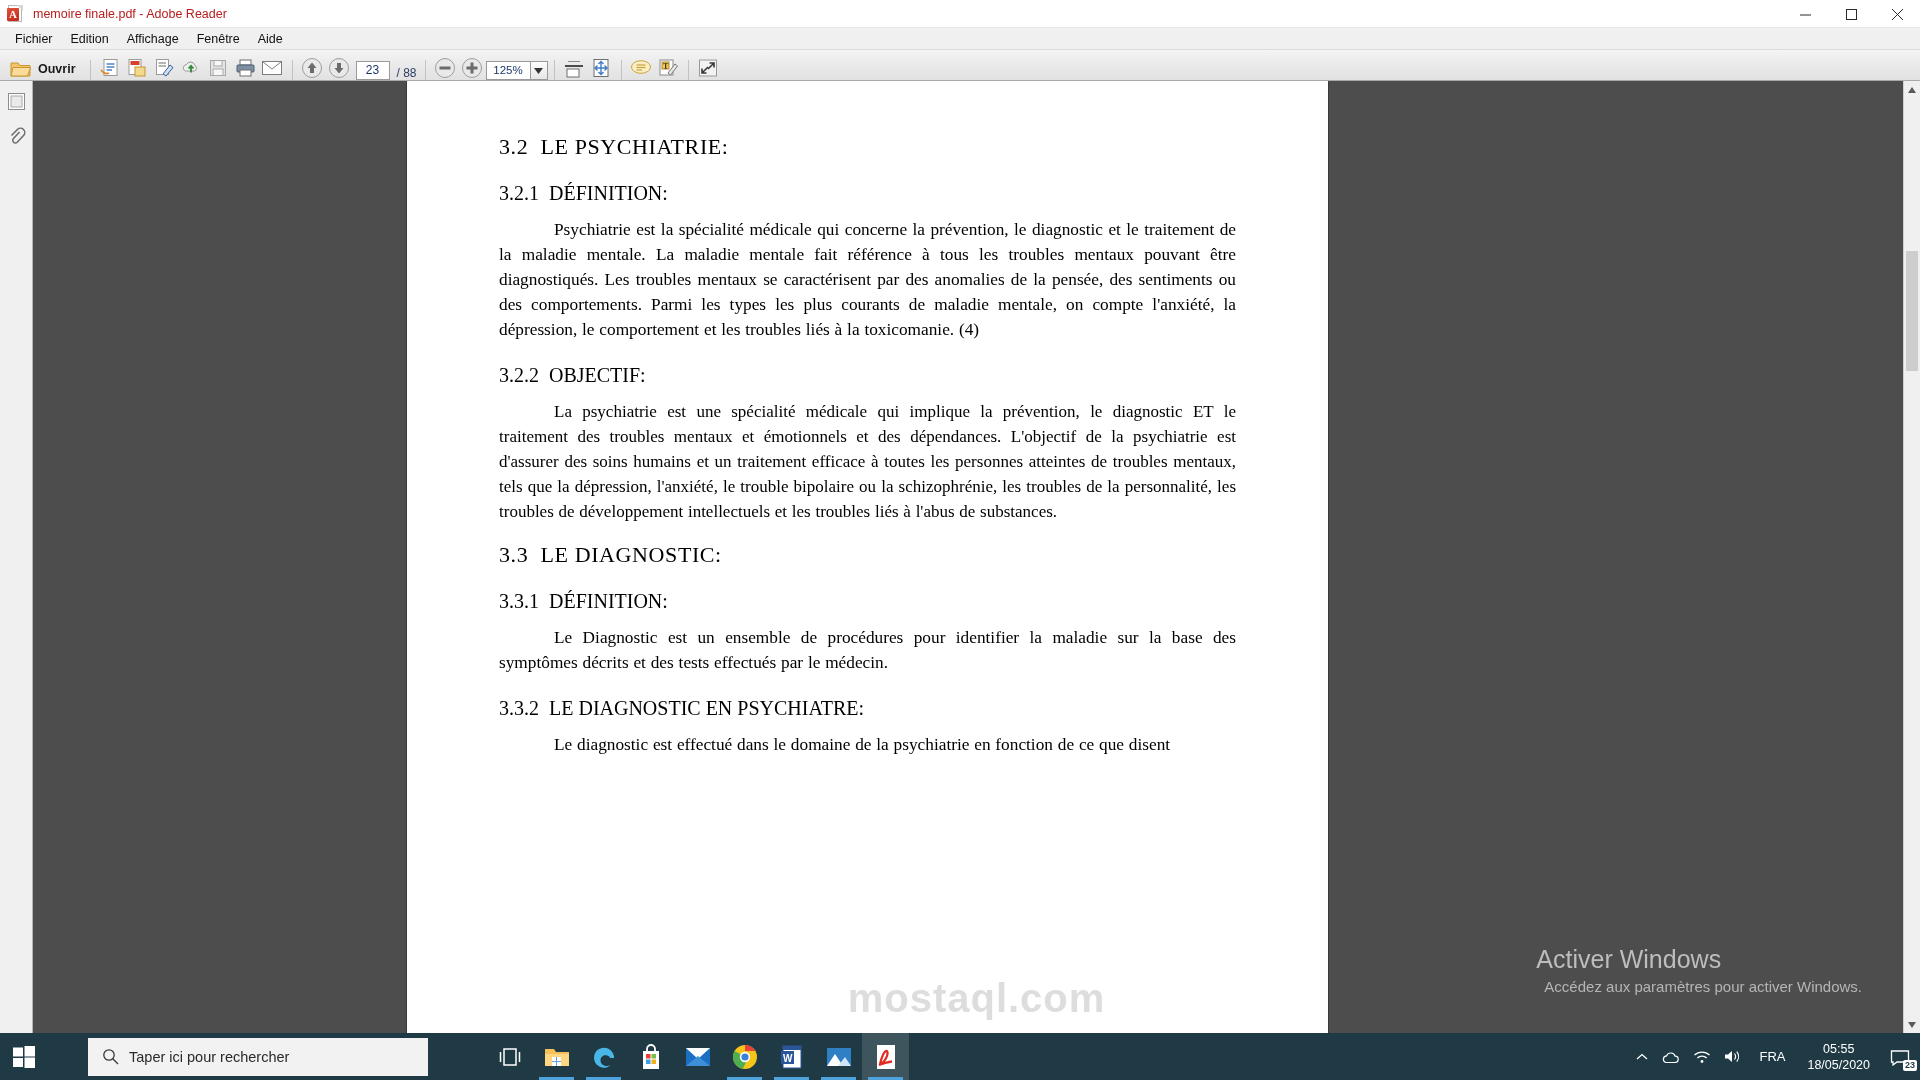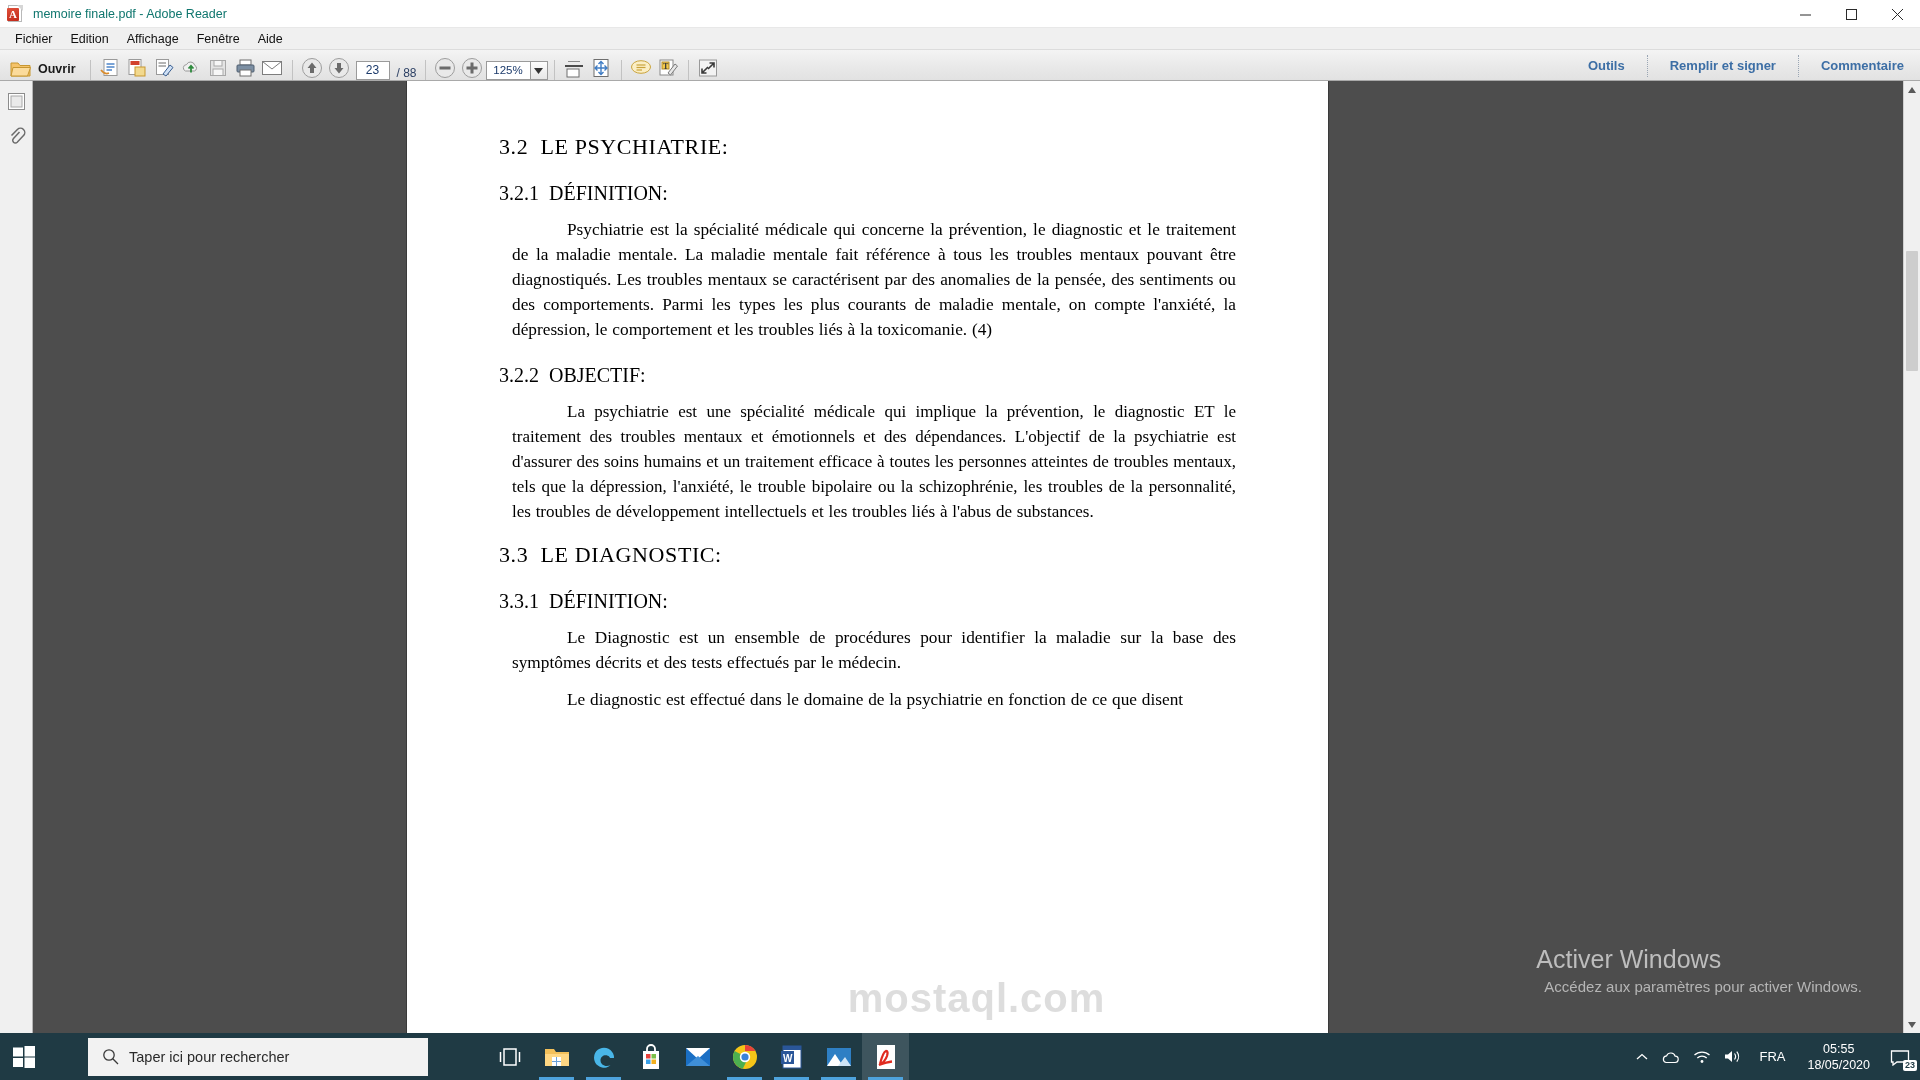--- a/index.html
+++ b/index.html
@@ -43,21 +43,21 @@
     width: 12px; height: 13px;
     background: linear-gradient(160deg, #e0503a 0%, #c2291a 100%);
     border-radius: 1px;
     color: #fff;
     font-family: "Liberation Serif", serif;
     font-size: 11px; font-weight: bold;
     line-height: 13px; text-align: center;
   }
   #title-text {
     font-size: 12.5px;
-    color: #0f766e;
+    color: #b91c1c;
     white-space: nowrap;
   }
   #win-controls {
     position: absolute; right: 0; top: 0;
     height: 28px; display: flex;
   }
   .winbtn {
     width: 46px; height: 28px;
     display: flex; align-items: center; justify-content: center;
     color: #2b2b2b;
@@ -201,21 +201,21 @@
     font-weight: normal;
     margin: 22px 0 0 0;
     white-space: pre;
   }
   p.body {
     font-family: "Liberation Serif", serif;
     font-size: 17.3px;
     line-height: 25px;
     text-align: justify;
     text-indent: 55px;
-    margin: 12px 0 0 13px;
+    margin: 12px 0 0 0;
     word-spacing: 0.5px;
   }
   p.body.alt {
     font-family: "Liberation Serif", serif;
     font-size: 17px;
     line-height: 25px;
   }
 
   
   #vscroll {
@@ -518,27 +518,20 @@
   <div class="tb-sep"></div>
 
   <div class="tbbtn">
     <svg width="22" height="20" viewBox="0 0 22 20">
       <rect x="2.5" y="2" width="17" height="16" fill="#f3f3f3" stroke="#9a9a9a"></rect>
       <path d="M5 15 L11 9 M5 10.5 L5 15 L9.5 15" stroke="#3a3a3a" stroke-width="1.6" fill="none"></path>
       <path d="M17 5 L11 11 M17 9.5 L17 5 L12.5 5" stroke="#3a3a3a" stroke-width="1.6" fill="none"></path>
     </svg>
   </div>
 
-  <div id="tb-right">
-    <span class="tb-rlink">Outils</span>
-    <div class="tb-sep dotted"></div>
-    <span class="tb-rlink">Remplir et signer</span>
-    <div class="tb-sep dotted"></div>
-    <span class="tb-rlink">Commentaire</span>
-  </div>
 </div>
 
 <div id="main">
 
   <div id="navpane">
     <div class="navbtn">
       <svg width="19" height="19" viewBox="0 0 19 19">
         <rect x="1.5" y="1.5" width="16" height="16" fill="#fff" stroke="#8c8c8c"></rect>
         <rect x="4" y="4" width="11" height="11" fill="#eaeaea" stroke="#a8a8a8"></rect>
       </svg>
@@ -555,20 +548,21 @@
     <div id="page">
       <div id="page-inner">
         <h2 class="sec">3.2  LE PSYCHIATRIE:</h2>
         <h3 class="sub">3.2.1  DÉFINITION:</h3>
         <p class="body">Psychiatrie est la spécialité médicale qui concerne la prévention, le diagnostic et le traitement de la maladie mentale. La maladie mentale fait référence à tous les troubles mentaux pouvant être diagnostiqués. Les troubles mentaux se caractérisent par des anomalies de la pensée, des sentiments ou des comportements. Parmi les types les plus courants de maladie mentale, on compte l'anxiété, la dépression, le comportement et les troubles liés à la toxicomanie. (4)</p>
         <h3 class="sub">3.2.2  OBJECTIF:</h3>
         <p class="body alt">La psychiatrie est une spécialité médicale qui implique la prévention, le diagnostic ET le traitement des troubles mentaux et émotionnels et des dépendances. L'objectif de la psychiatrie est d'assurer des soins humains et un traitement efficace à toutes les personnes atteintes de troubles mentaux, tels que la dépression, l'anxiété, le trouble bipolaire ou la schizophrénie, les troubles de la personnalité, les troubles de développement intellectuels et les troubles liés à l'abus de substances.</p>
         <h2 class="sec">3.3  LE DIAGNOSTIC:</h2>
         <h3 class="sub">3.3.1  DÉFINITION:</h3>
         <p class="body">Le Diagnostic est un ensemble de procédures pour identifier la maladie sur la base des symptômes décrits et des tests effectués par le médecin.</p>
+        <h3 class="sub">3.3.2  LE DIAGNOSTIC EN PSYCHIATRE:</h3>
         <p class="body">Le diagnostic est effectué dans le domaine de la psychiatrie en fonction de ce que disent</p>
       </div>
     </div>
 
     <div id="wm-mostaql">mostaql.com</div>
 
     <div id="wm-activate">
       <div class="t1">Activer Windows</div>
       <div class="t2">Accédez aux paramètres pour activer Windows.</div>
     </div>

